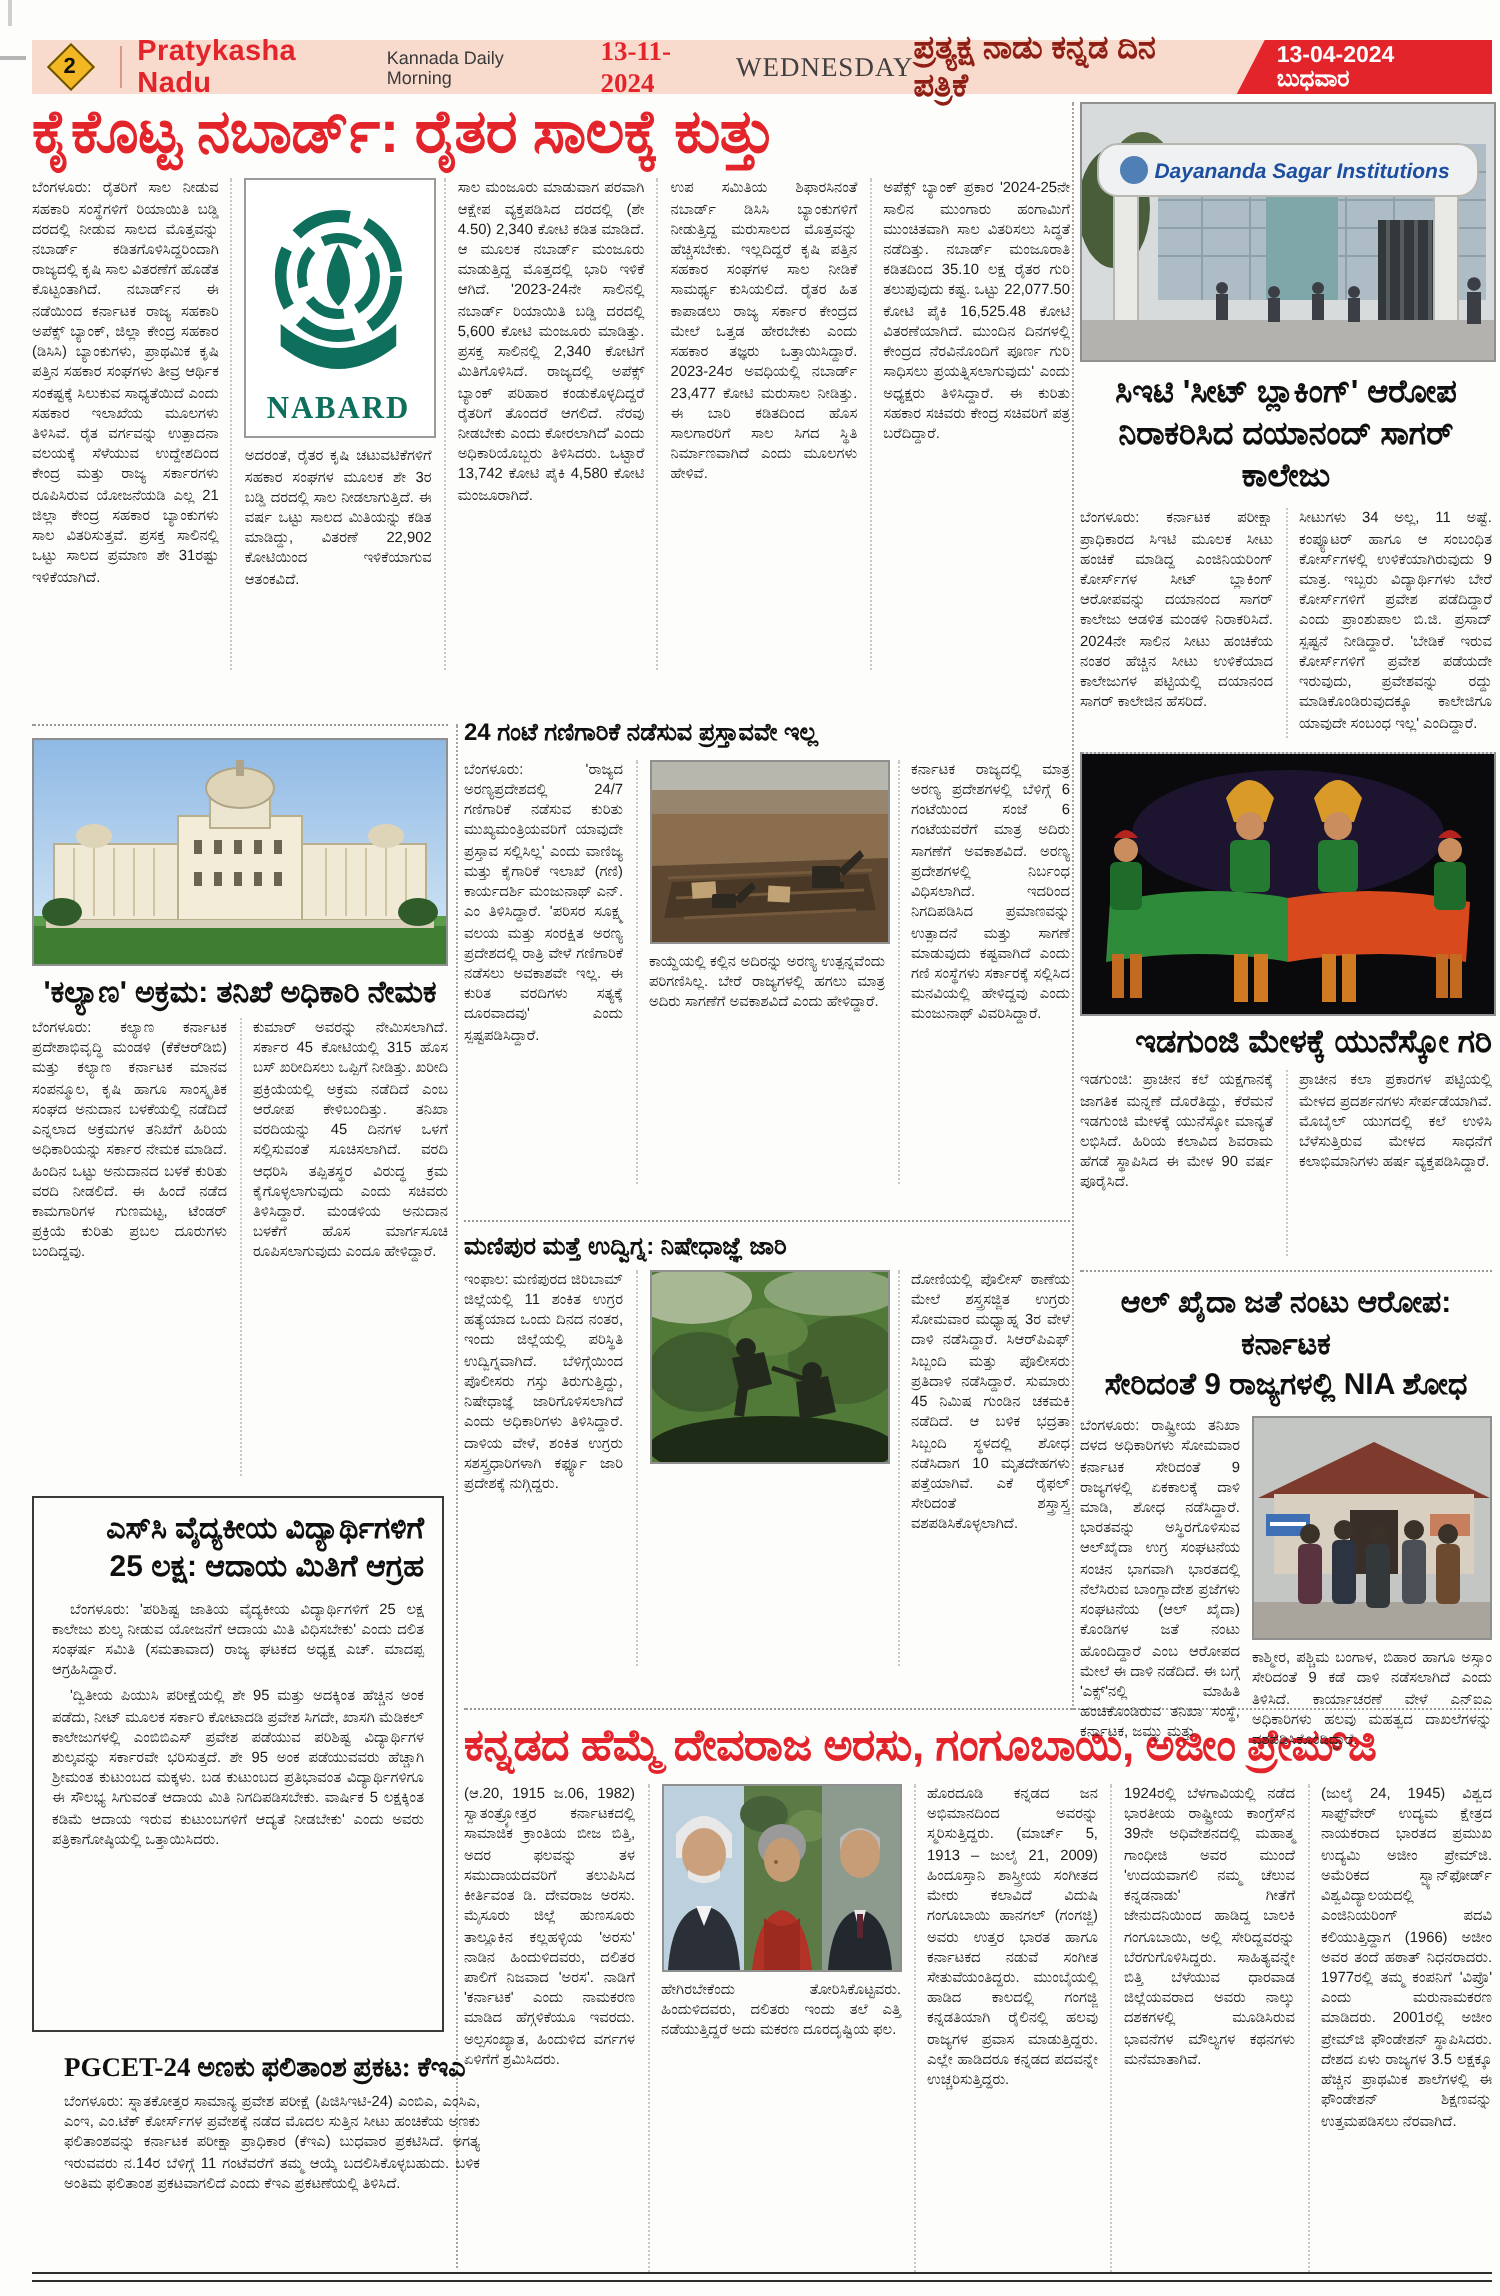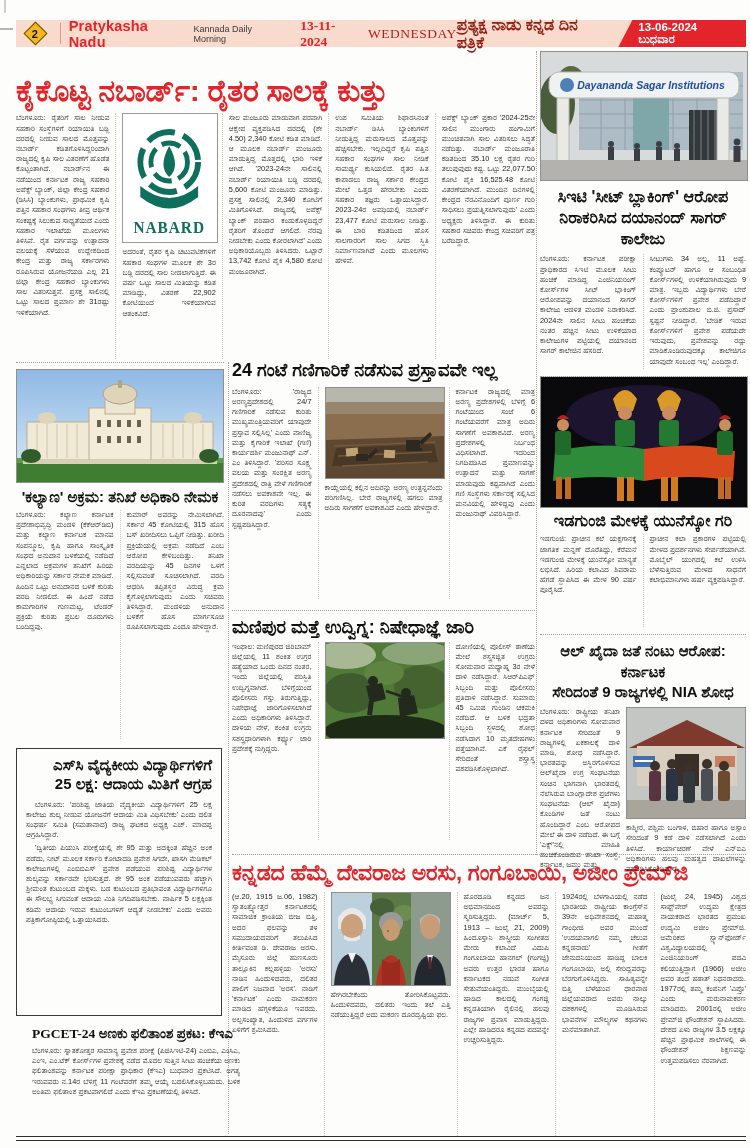--- a/index.html
+++ b/index.html
@@ -14,37 +14,37 @@
 
   
   .header{left:16px;top:20px;width:730px;height:27px;background:#f9dbce;display:flex;align-items:center;}
   .diamond-wrap{width:40px;display:flex;justify-content:center;align-items:center;}
   .diamond{width:15px;height:15px;background:#f2b722;border:1.6px solid #6b5400;transform:rotate(45deg);display:flex;align-items:center;justify-content:center;}
   .diamond span{transform:rotate(-45deg);font-weight:bold;font-size:11px;color:#111;}
   .hdr-div{width:1px;height:21px;background:#d89a86;margin:0 8px 0 4px;}
   .brand-en{color:#e3242b;font-weight:bold;font-size:14.5px;letter-spacing:0.2px;}
   .tagline-en{color:#3a3a3a;font-size:9px;margin-left:5px;}
   .date-en{color:#e3242b;font-weight:bold;font-size:13.5px;margin-left:14px;}
-  .day-en{color:#b91c1c;font-size:13.5px;margin-left:6px;letter-spacing:0.5px;}
+  .day-en{color:#404040;font-size:13.5px;margin-left:6px;letter-spacing:0.5px;}
   .brand-kn{color:#8f1f14;font-weight:bold;font-size:16px;margin-left:auto;margin-right:10px;}
   .date-box{height:27px;background:#e3242b;color:#fff;display:flex;align-items:center;padding:0 10px 0 20px;font-weight:bold;font-size:11.5px;clip-path:polygon(14px 0,100% 0,100% 100%,0 100%);}
 
   
   .bodytext{font-size:7.4px;line-height:1.38;text-align:justify;color:#1c1c1c;}
   .cols{display:flex;overflow:hidden;}
   .cols>*{flex:1;min-width:0;}
   .cols>*+*{border-left:1px dotted #cfc8c0;padding-left:6px;margin-left:6px;}
   .photo{border:1px solid #8f8f8f;display:block;background:#ddd;}
   .hl-black{color:#101010;font-weight:bold;}
   .hl-red{color:#e3242b;font-weight:bold;}
   .dotted-top{border-top:1px dotted #999;}
 
   
   .lead{left:16px;top:51px;width:519px;}
-  .lead-headline{font-size:30px;line-height:1.08;letter-spacing:-0.3px;margin-top:24px;}
+  .lead-headline{font-size:30px;line-height:1.08;letter-spacing:-0.3px;}
   .lead-sub{font-size:14.5px;margin-top:4px;color:#141414;font-weight:bold;}
   .lead-cols{margin-top:6px;height:246px;}
   .nabard-box{border:1px solid #9a9a9a;background:#fff;margin-bottom:4px;}
 
   
   .vrule1{left:228px;top:362px;height:772px;border-left:1px dotted #a9a198;width:0;}
   .vrule2{left:536px;top:51px;height:804px;border-left:1px dotted #a9a198;width:0;}
 
   
   .midleft{left:16px;top:362px;width:208px;padding-top:6px;}
@@ -57,39 +57,39 @@
   .scbox .bodytext{margin-top:6px;}
   .scbox p{margin:0 0 3px 0;text-indent:9px;}
 
   
   .pgcet{left:32px;top:1026px;width:208px;}
   .pgcet .h{font-size:13.5px;}
   .pgcet .bodytext{margin-top:4px;height:82px;overflow:hidden;}
 
   
   .mining{left:232px;top:360px;width:303px;}
-  .sec-h{font-size:18px;line-height:1.15;}
+  .sec-h{font-size:12px;line-height:1.15;}
   .mining .cols{margin-top:6px;height:212px;}
   .colfix{flex:0 0 118px;}
   .under-photo{margin-top:4px;}
 
   .manipur{left:232px;top:610px;width:303px;padding-top:6px;}
   .manipur .cols{margin-top:4px;height:198px;}
 
   .pride{left:232px;top:854px;width:514px;padding-top:5px;}
   .pride-h{font-size:22px;letter-spacing:-0.2px;}
   .pride .cols{margin-top:6px;height:244px;}
   .colfix2{flex:0 0 120px;}
 
   
   .rightcol{left:540px;top:51px;width:206px;}
   .rc-h{font-size:16px;text-align:center;line-height:1.3;}
   .cet-cols{margin-top:5px;height:115px;}
   .yak-photo{margin-top:7px;}
-  .yak-h{font-size:16px;text-align:center;margin-top:4px;}
+  .yak-h{font-size:16px;text-align:right;margin-top:4px;}
   .yak-cols{margin-top:4px;height:93px;}
   .nia-h{margin-top:7px;padding-top:6px;font-size:15px;text-align:center;line-height:1.35;}
   .nia-body{display:flex;margin-top:5px;height:182px;overflow:hidden;}
   .nia-left{flex:1;min-width:0;}
   .nia-right{flex:0 0 118px;margin-left:6px;}
 
   .bottomrule{left:16px;top:1136px;width:730px;height:3px;border-top:1px solid #2e2e2e;border-bottom:1px solid #2e2e2e;}
 </style>
 </head>
 <body>
@@ -104,21 +104,21 @@
       <div class="diamond">
           <span>2</span>
         </div>
     </div>
     <div class="hdr-div"></div>
     <span class="brand-en">Pratykasha Nadu</span>
     <span class="tagline-en">Kannada Daily Morning</span>
     <span class="date-en serif">13-11-2024</span>
     <span class="day-en serif">WEDNESDAY</span>
     <span class="brand-kn">ಪ್ರತ್ಯಕ್ಷ ನಾಡು ಕನ್ನಡ ದಿನ ಪತ್ರಿಕೆ</span>
-    <div class="date-box">13-06-2024 ಬುಧವಾರ</div>
+    <div class="date-box">13-04-2024 ಬುಧವಾರ</div>
   </div>
 
   <div class="abs lead">
     <div class="lead-headline hl-red">ಕೈಕೊಟ್ಟ ನಬಾರ್ಡ್: ರೈತರ ಸಾಲಕ್ಕೆ ಕುತ್ತು</div>
     <div class="cols lead-cols">
       <div class="bodytext">ಬೆಂಗಳೂರು: ರೈತರಿಗೆ ಸಾಲ ನೀಡುವ ಸಹಕಾರಿ ಸಂಸ್ಥೆಗಳಿಗೆ ರಿಯಾಯಿತಿ ಬಡ್ಡಿ ದರದಲ್ಲಿ ನೀಡುವ ಸಾಲದ ಮೊತ್ತವನ್ನು ನಬಾರ್ಡ್ ಕಡಿತಗೊಳಿಸಿದ್ದರಿಂದಾಗಿ ರಾಜ್ಯದಲ್ಲಿ ಕೃಷಿ ಸಾಲ ವಿತರಣೆಗೆ ಹೊಡೆತ ಕೊಟ್ಟಂತಾಗಿದೆ. ನಬಾರ್ಡ್‌ನ ಈ ನಡೆಯಿಂದ ಕರ್ನಾಟಕ ರಾಜ್ಯ ಸಹಕಾರಿ ಅಪೆಕ್ಸ್ ಬ್ಯಾಂಕ್, ಜಿಲ್ಲಾ ಕೇಂದ್ರ ಸಹಕಾರ (ಡಿಸಿಸಿ) ಬ್ಯಾಂಕುಗಳು, ಪ್ರಾಥಮಿಕ ಕೃಷಿ ಪತ್ತಿನ ಸಹಕಾರ ಸಂಘಗಳು ತೀವ್ರ ಆರ್ಥಿಕ ಸಂಕಷ್ಟಕ್ಕೆ ಸಿಲುಕುವ ಸಾಧ್ಯತೆಯಿದೆ ಎಂದು ಸಹಕಾರ ಇಲಾಖೆಯ ಮೂಲಗಳು ತಿಳಿಸಿವೆ. ರೈತ ವರ್ಗವನ್ನು ಉತ್ಪಾದನಾ ವಲಯಕ್ಕೆ ಸೆಳೆಯುವ ಉದ್ದೇಶದಿಂದ ಕೇಂದ್ರ ಮತ್ತು ರಾಜ್ಯ ಸರ್ಕಾರಗಳು ರೂಪಿಸಿರುವ ಯೋಜನೆಯಡಿ ಎಲ್ಲ 21 ಜಿಲ್ಲಾ ಕೇಂದ್ರ ಸಹಕಾರ ಬ್ಯಾಂಕುಗಳು ಸಾಲ ವಿತರಿಸುತ್ತವೆ. ಪ್ರಸಕ್ತ ಸಾಲಿನಲ್ಲಿ ಒಟ್ಟು ಸಾಲದ ಪ್ರಮಾಣ ಶೇ 31ರಷ್ಟು ಇಳಿಕೆಯಾಗಿದೆ.</div>
       <div>
         <svg class="photo nabard-box" width="100%" height="128" viewBox="0 0 97 128" preserveAspectRatio="none">
           <rect x="0" y="0" width="97" height="128" fill="#ffffff"></rect>
           <circle cx="48" cy="48" r="30" fill="none" stroke="#0e6f5c" stroke-width="6" stroke-dasharray="30 9"></circle>

